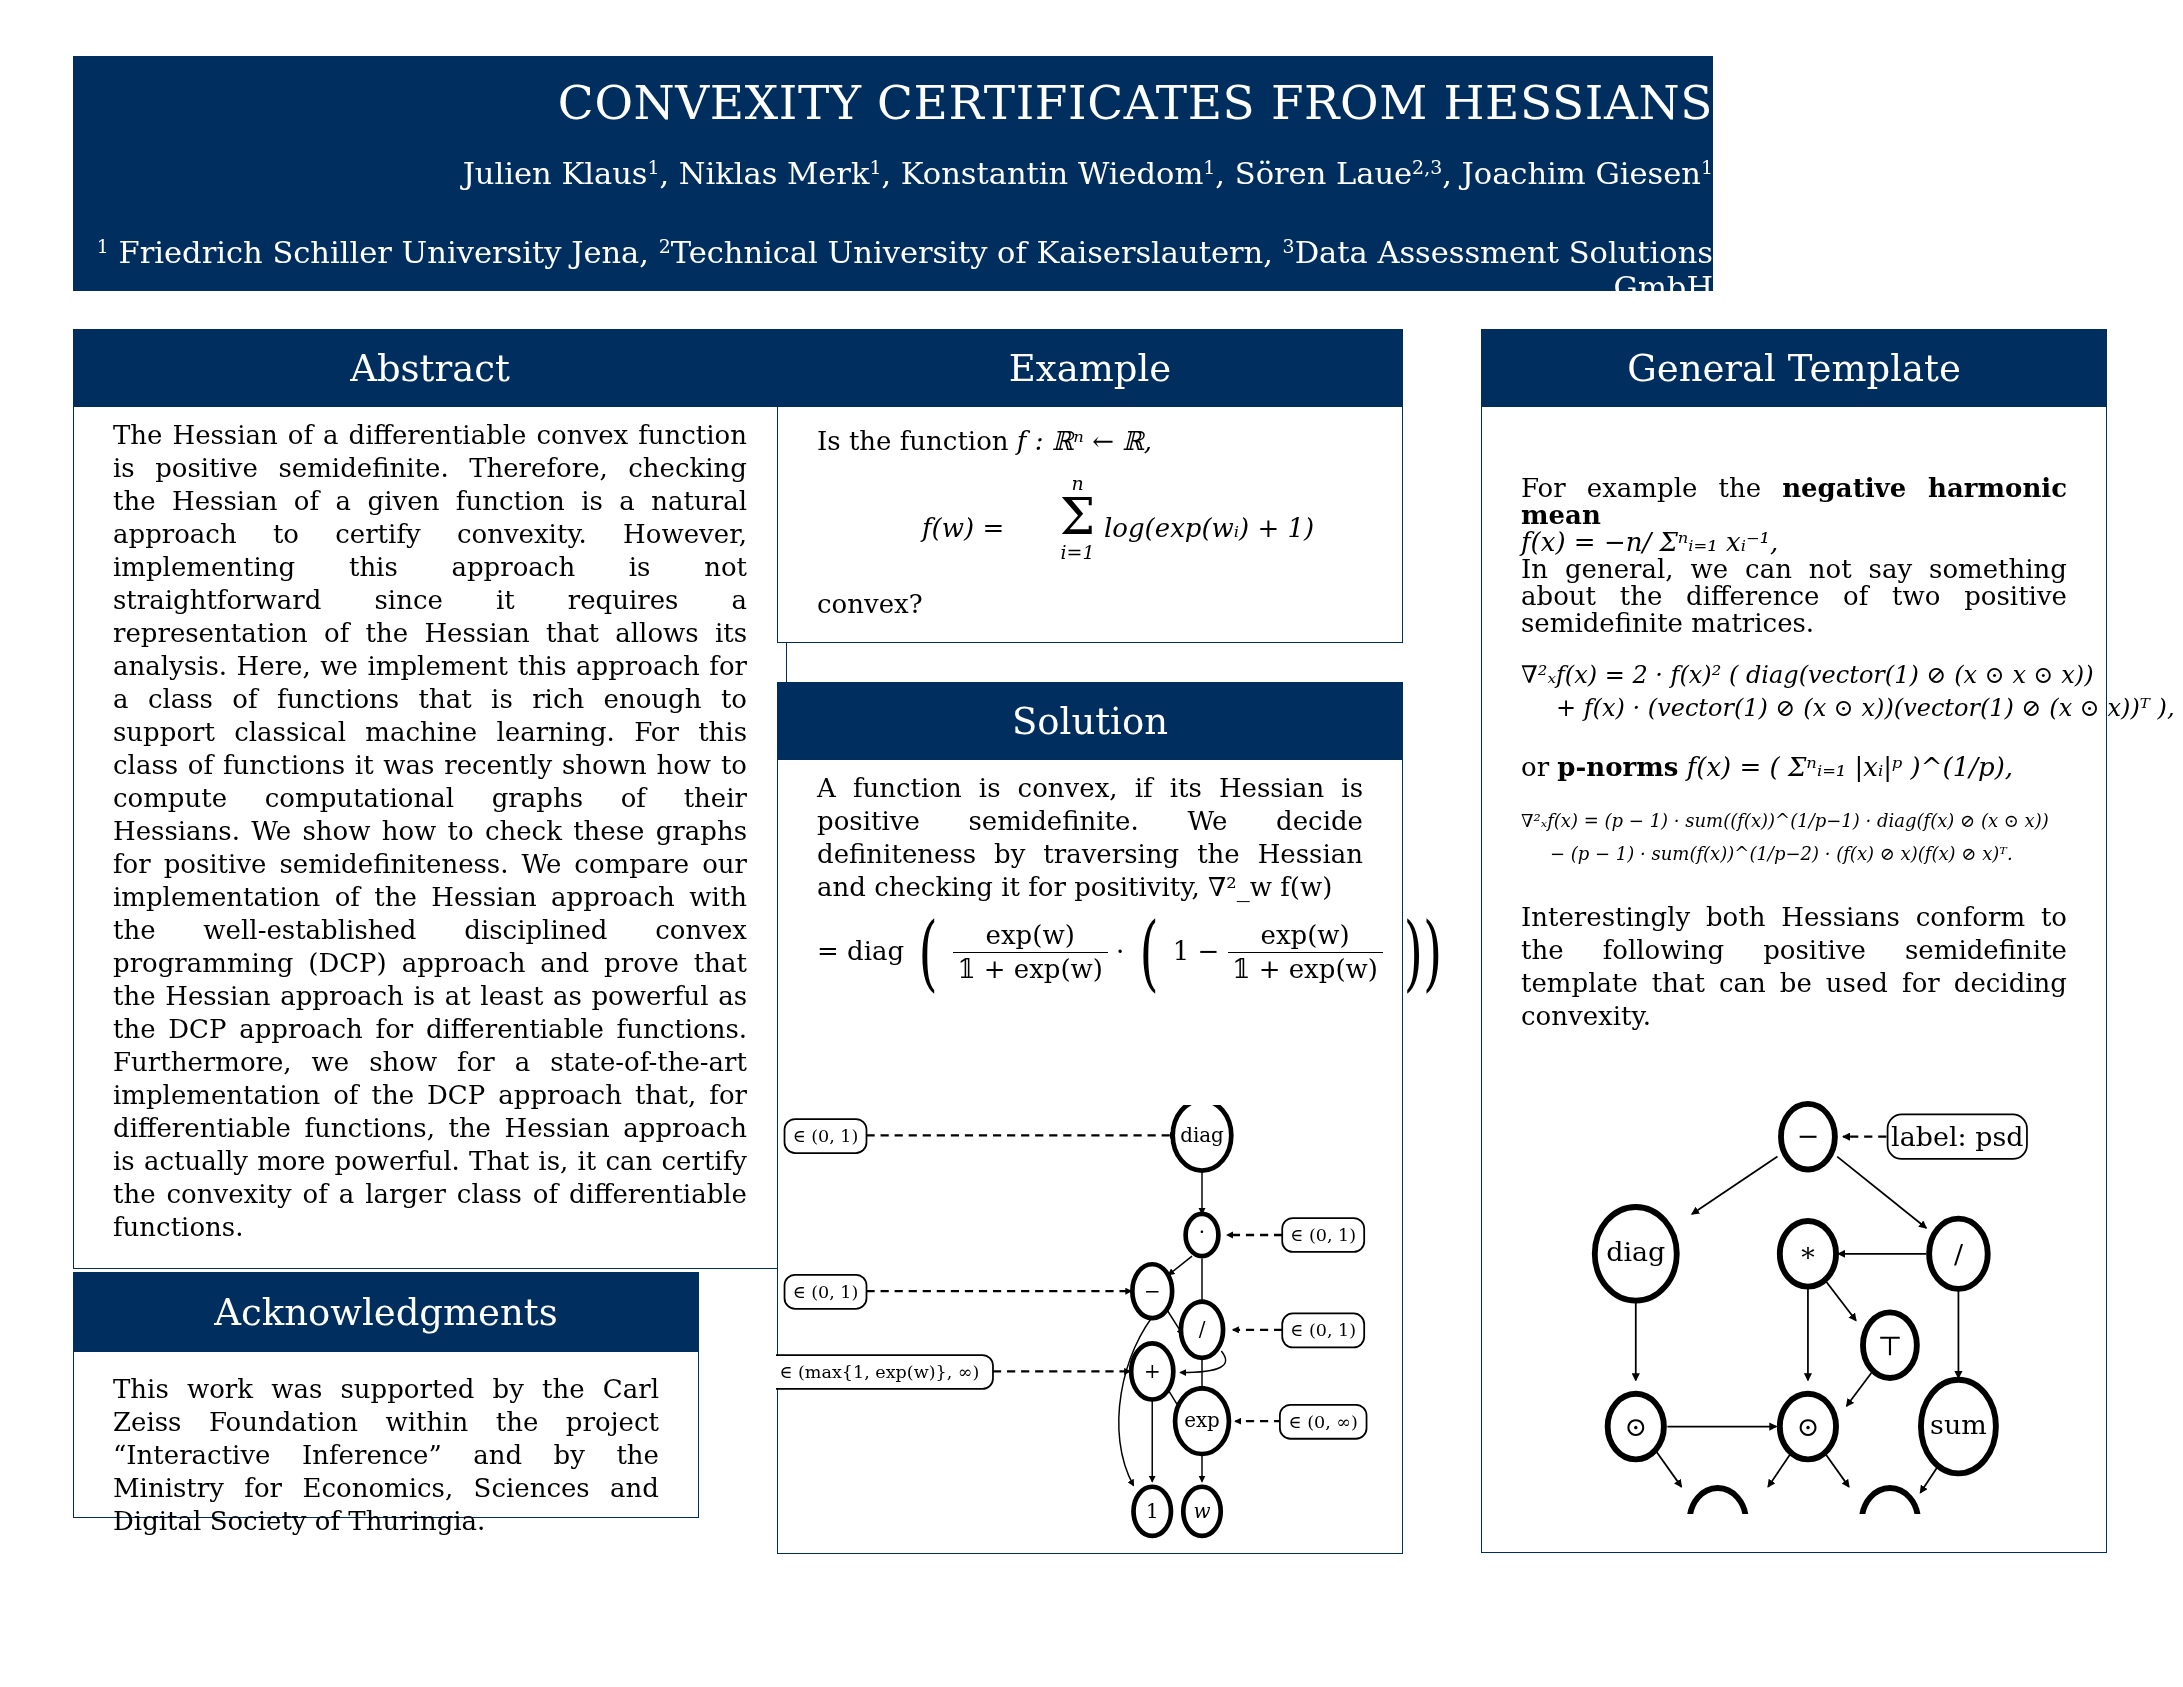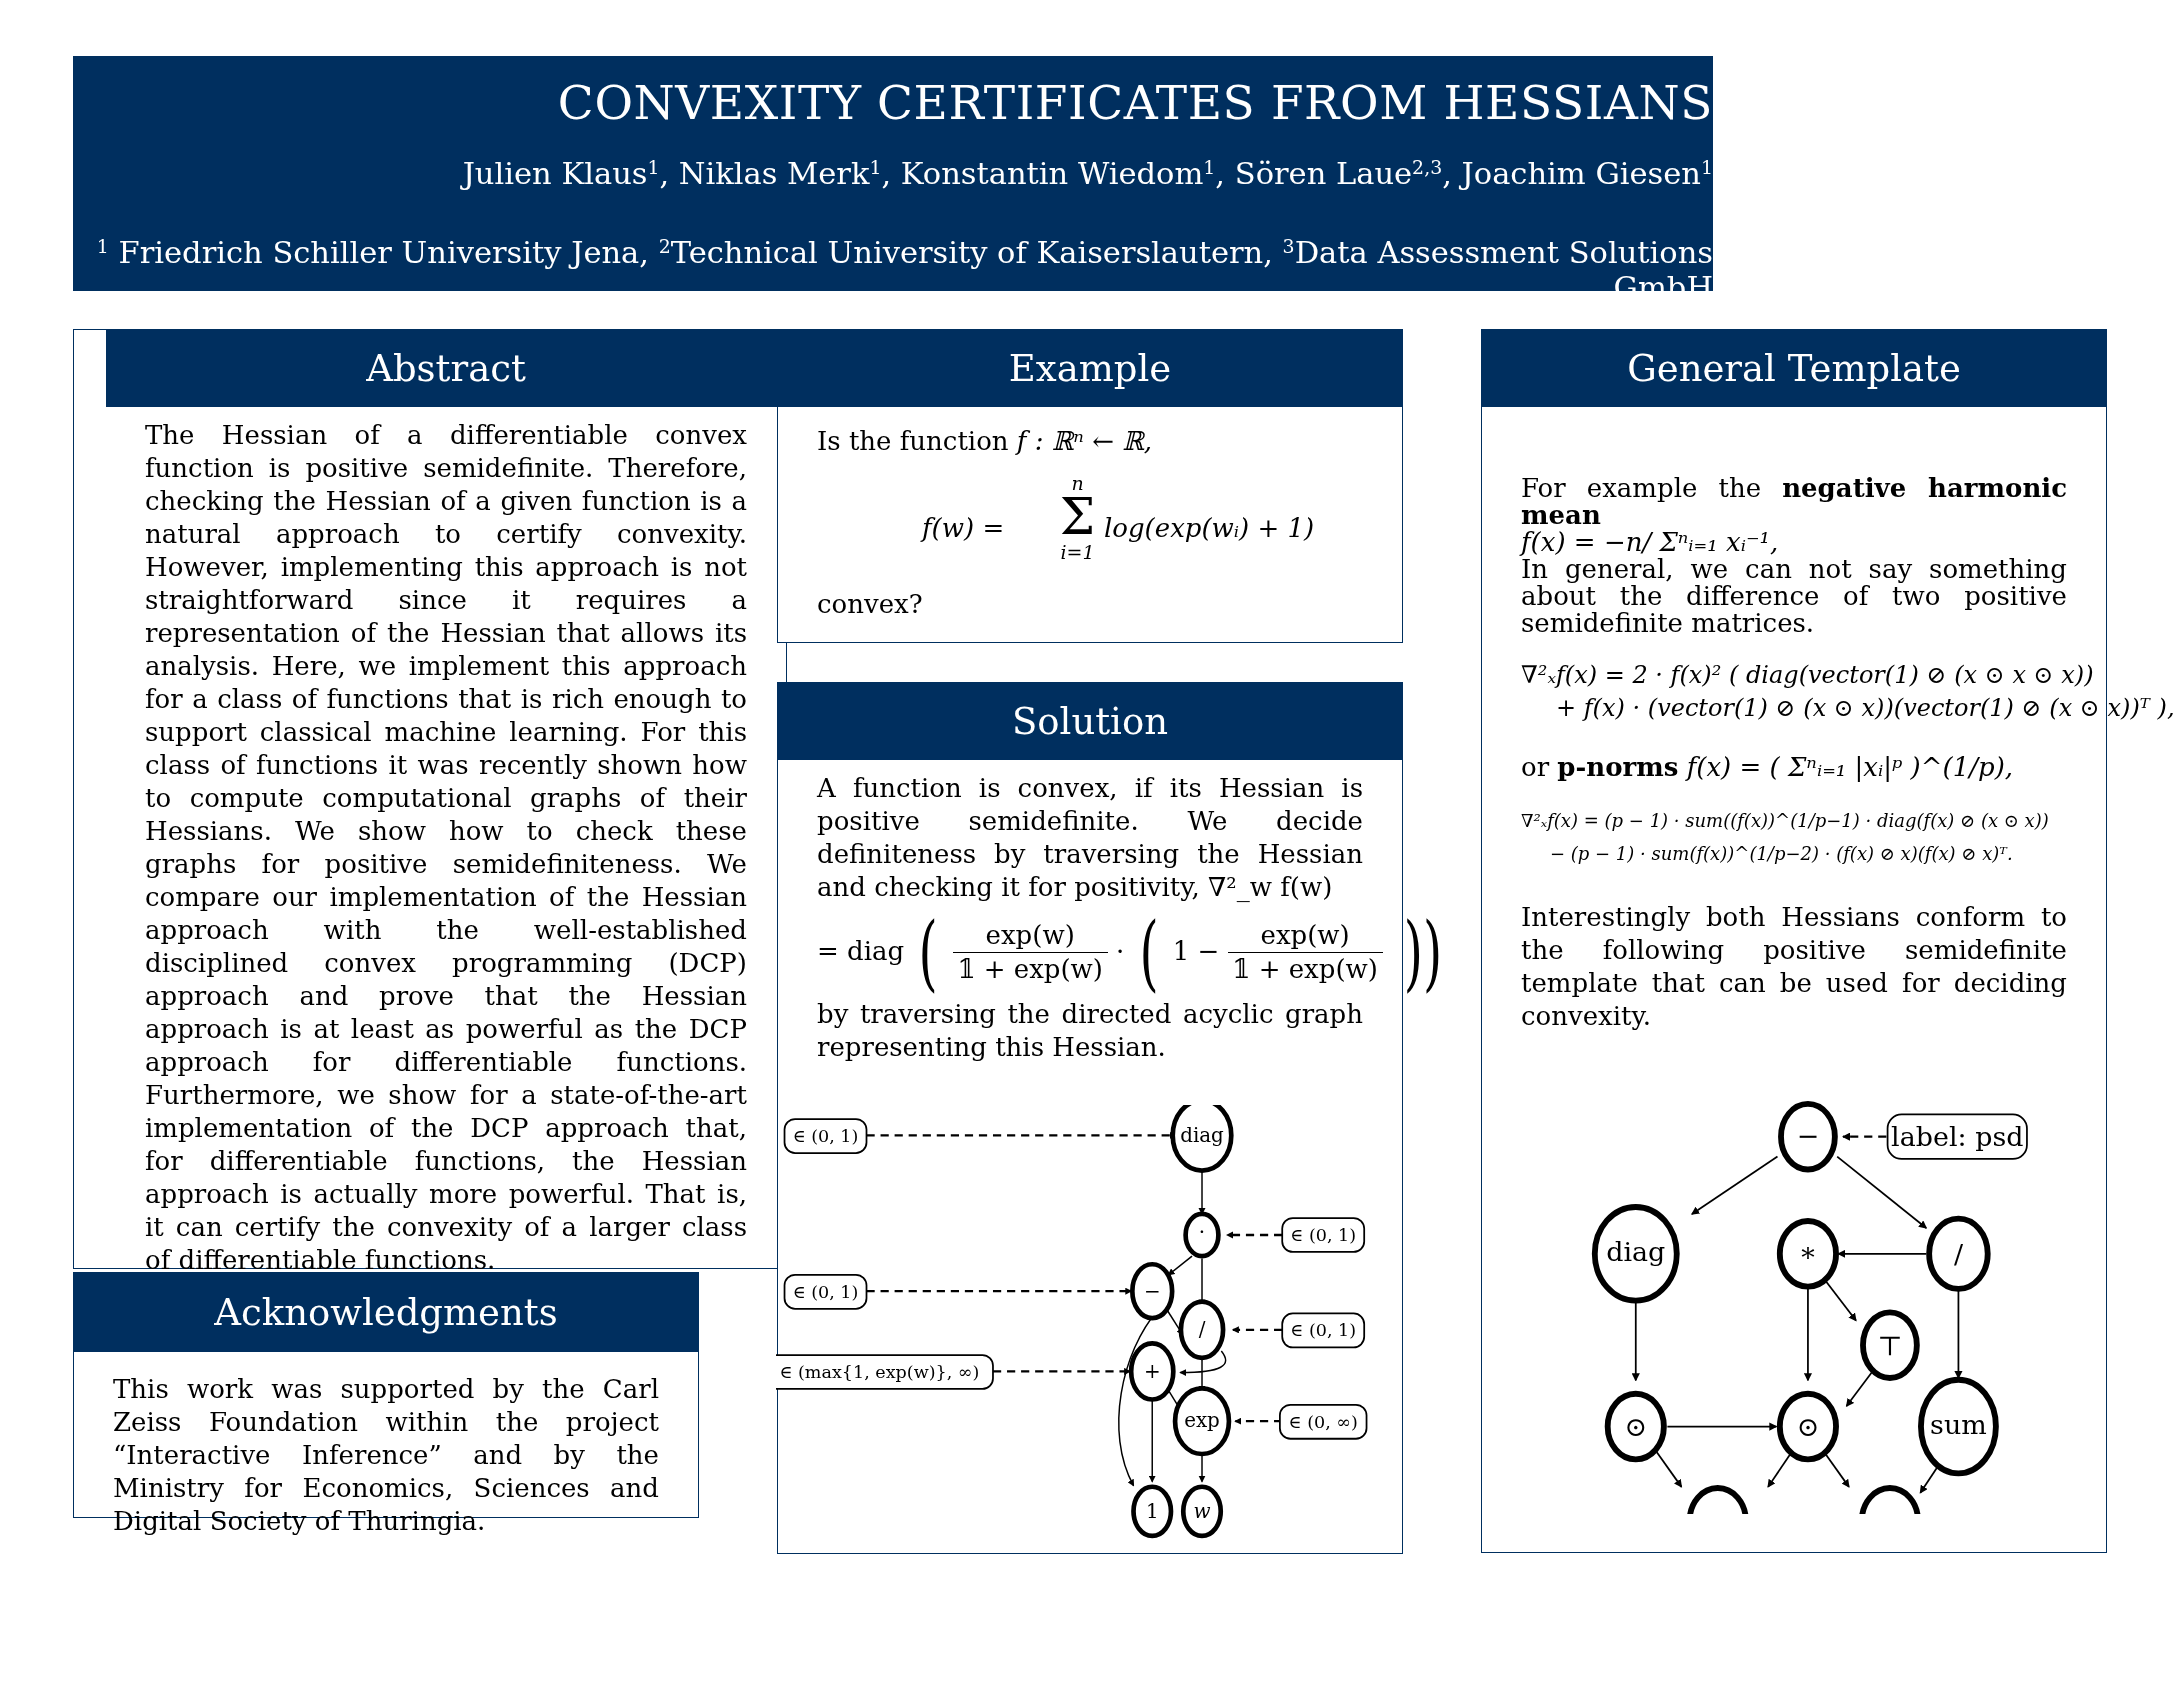--- a/index.html
+++ b/index.html
@@ -31,21 +31,21 @@
 <div class="header">
   <div class="title">CONVEXITY CERTIFICATES FROM HESSIANS</div>
   <div class="authors">
     <span><span>Julien Klaus</span><sup>1</sup><span>, </span></span><span><span>Niklas Merk</span><sup>1</sup><span>, </span></span><span><span>Konstantin Wiedom</span><sup>1</sup><span>, </span></span><span><span>Sören Laue</span><sup>2,3</sup><span>, </span></span><span><span>Joachim Giesen</span><sup>1</sup><span></span></span>
   </div>
   <div class="affil">
     <span><sup>1</sup><span> Friedrich Schiller University Jena, </span></span><span><sup>2</sup><span>Technical University of Kaiserslautern, </span></span><span><sup>3</sup><span>Data Assessment Solutions GmbH</span></span>
   </div>
 </div>
 
-<div class="block" style="left:73px; top:329px; width:714px; height:940px;padding-left:32px;">
+<div class="block" style="left:73px; top:329px; width:714px; height:940px;">
   <div class="bh">Abstract</div>
   <div class="bb" style="padding-top:11.7px;">The Hessian of a differentiable convex function is positive semidefinite. Therefore, checking the Hessian of a given function is a natural approach to certify convexity. However, implementing this approach is not straightforward since it requires a representation of the Hessian that allows its analysis. Here, we implement this approach for a class of functions that is rich enough to support classical machine learning. For this class of functions it was recently shown how to compute computational graphs of their Hessians. We show how to check these graphs for positive semidefiniteness. We compare our implementation of the Hessian approach with the well-established disciplined convex programming (DCP) approach and prove that the Hessian approach is at least as powerful as the DCP approach for differentiable functions. Furthermore, we show for a state-of-the-art implementation of the DCP approach that, for differentiable functions, the Hessian approach is actually more powerful. That is, it can certify the convexity of a larger class of differentiable functions.</div>
 </div>
 
 <div class="block" style="left:73px; top:1272px; width:626px; height:246px;">
   <div class="bh" style="height:79px; line-height:79px;">Acknowledgments</div>
   <div class="bb" style="padding-top:21px;">This work was supported by the Carl Zeiss Foundation within the project “Interactive Inference” and by the Ministry for Economics, Sciences and Digital Society of Thuringia.</div>
 </div>
 
 <div class="block" style="left:777px; top:329px; width:626px; height:314px;">
@@ -74,21 +74,20 @@
     <div class="eq" style="margin:15.2px 0 11.7px 0; white-space:nowrap;">
       <span>= diag</span>
       <span class="bigparen">(</span>
       <span class="frac"><span class="num">exp(w)</span><span>𝟙 + exp(w)</span></span>
       <span>·</span>
       <span class="bigparen">(</span>
       <span>1 −</span>
       <span class="frac"><span class="num">exp(w)</span><span>𝟙 + exp(w)</span></span>
       <span class="bigparen">))</span>
     </div>
-    <div>by traversing the directed acyclic graph representing this Hessian.</div>
   </div>
 
   <svg width="626" height="445" style="position:absolute; left:-1.8px; top:422px;" viewBox="0 0 1068 760">
     <defs>
       <marker id="arr" markerWidth="12" markerHeight="12" refX="10" refY="6" orient="auto" markerUnits="userSpaceOnUse">
         <path d="M0,0 L12,6 L0,12 z" fill="#000"></path>
       </marker>
     </defs>
 
     <g stroke="#000" stroke-width="2.5" fill="none">

